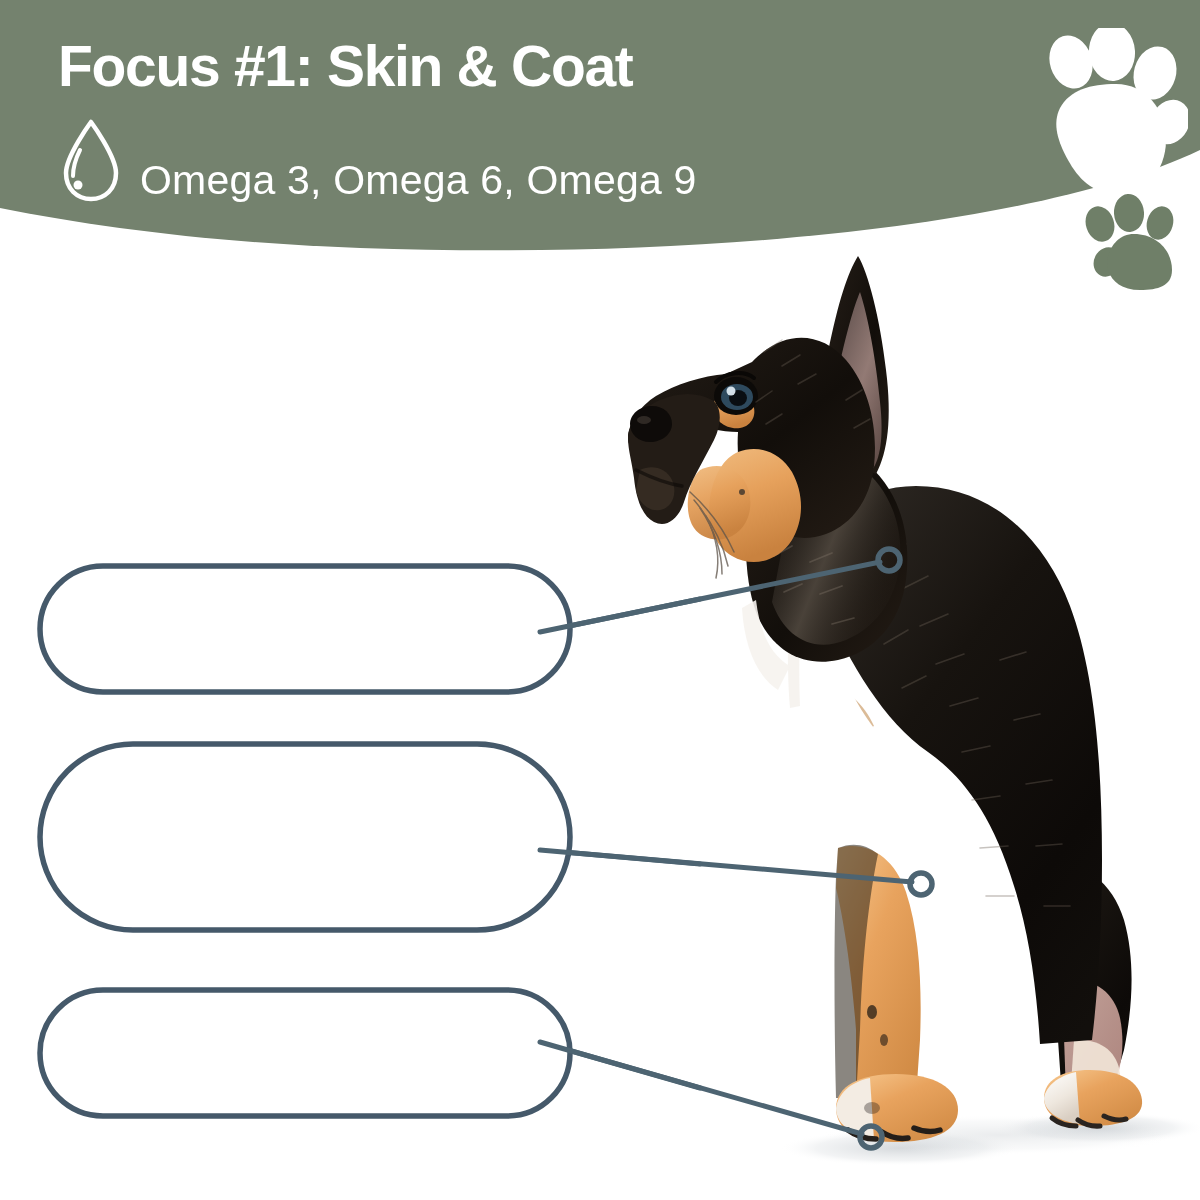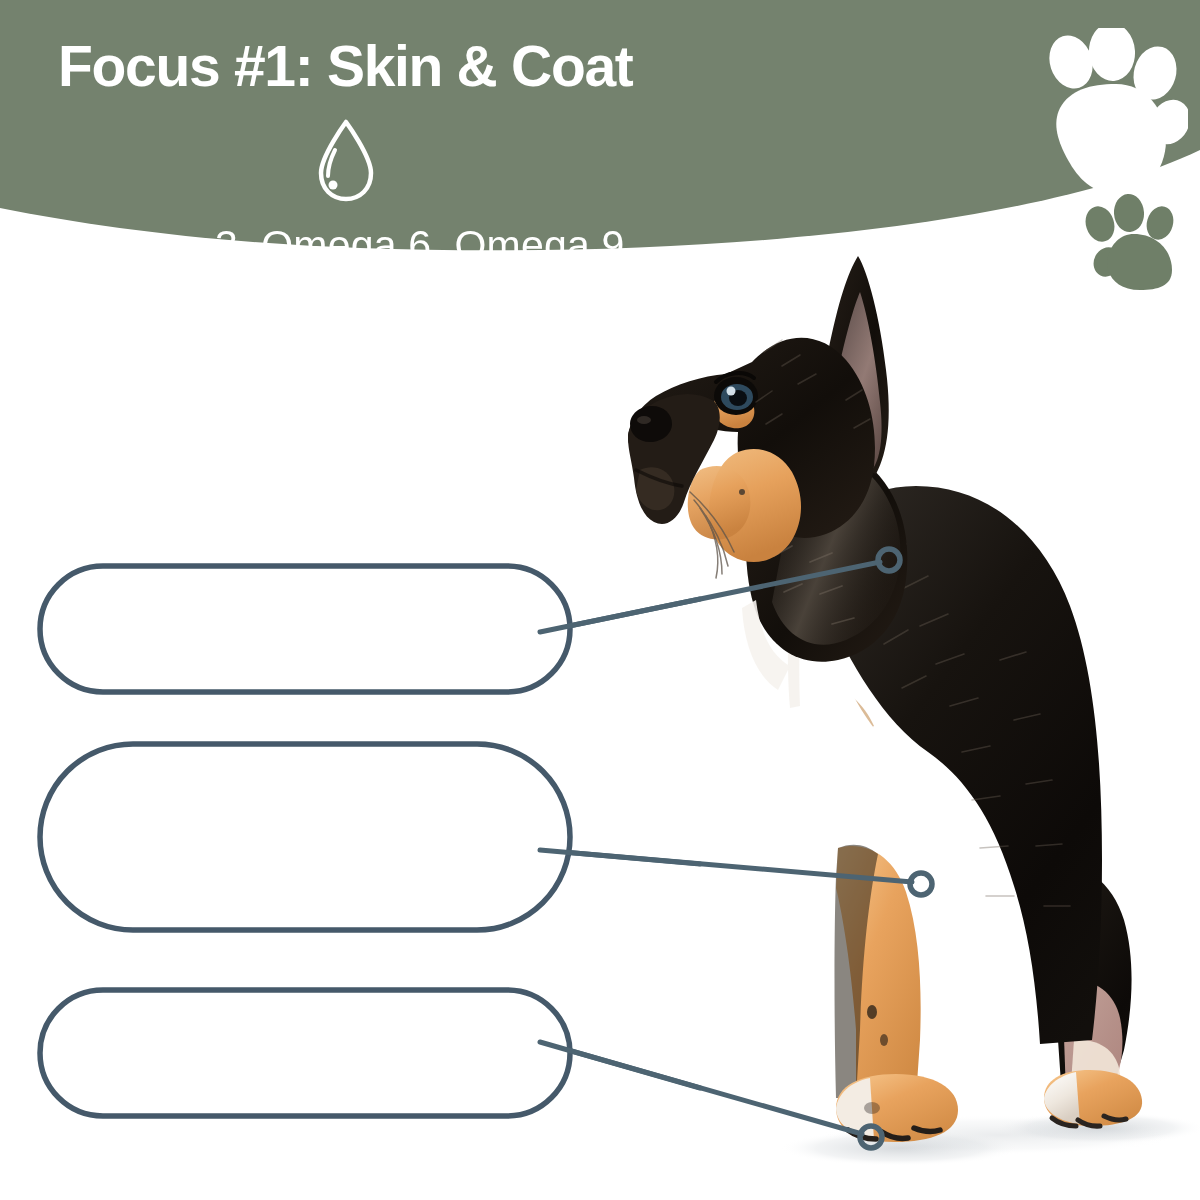--- a/index.html
+++ b/index.html
@@ -21,22 +21,22 @@
   }
   #banner-title {
     font-size:57px;
     font-weight:700;
     color:#ffffff;
     letter-spacing:-1.3px;
     line-height:1.08;
     white-space:nowrap;
   }
   #subtitle-row {
-    display:flex; align-items:center; gap:18px;
-    margin-top:18px; margin-left:2px;flex-direction:column;
+    display:flex; align-items:flex-end; gap:18px;
+    margin-top:18px; margin-left:2px;
   }
   #banner-subtitle {
     font-size:41px;
     font-weight:400;
     color:#ffffff;
     letter-spacing:0.2px;
     white-space:nowrap;
   }
   #droplet-icon { flex:0 0 auto; display:block; }
 

